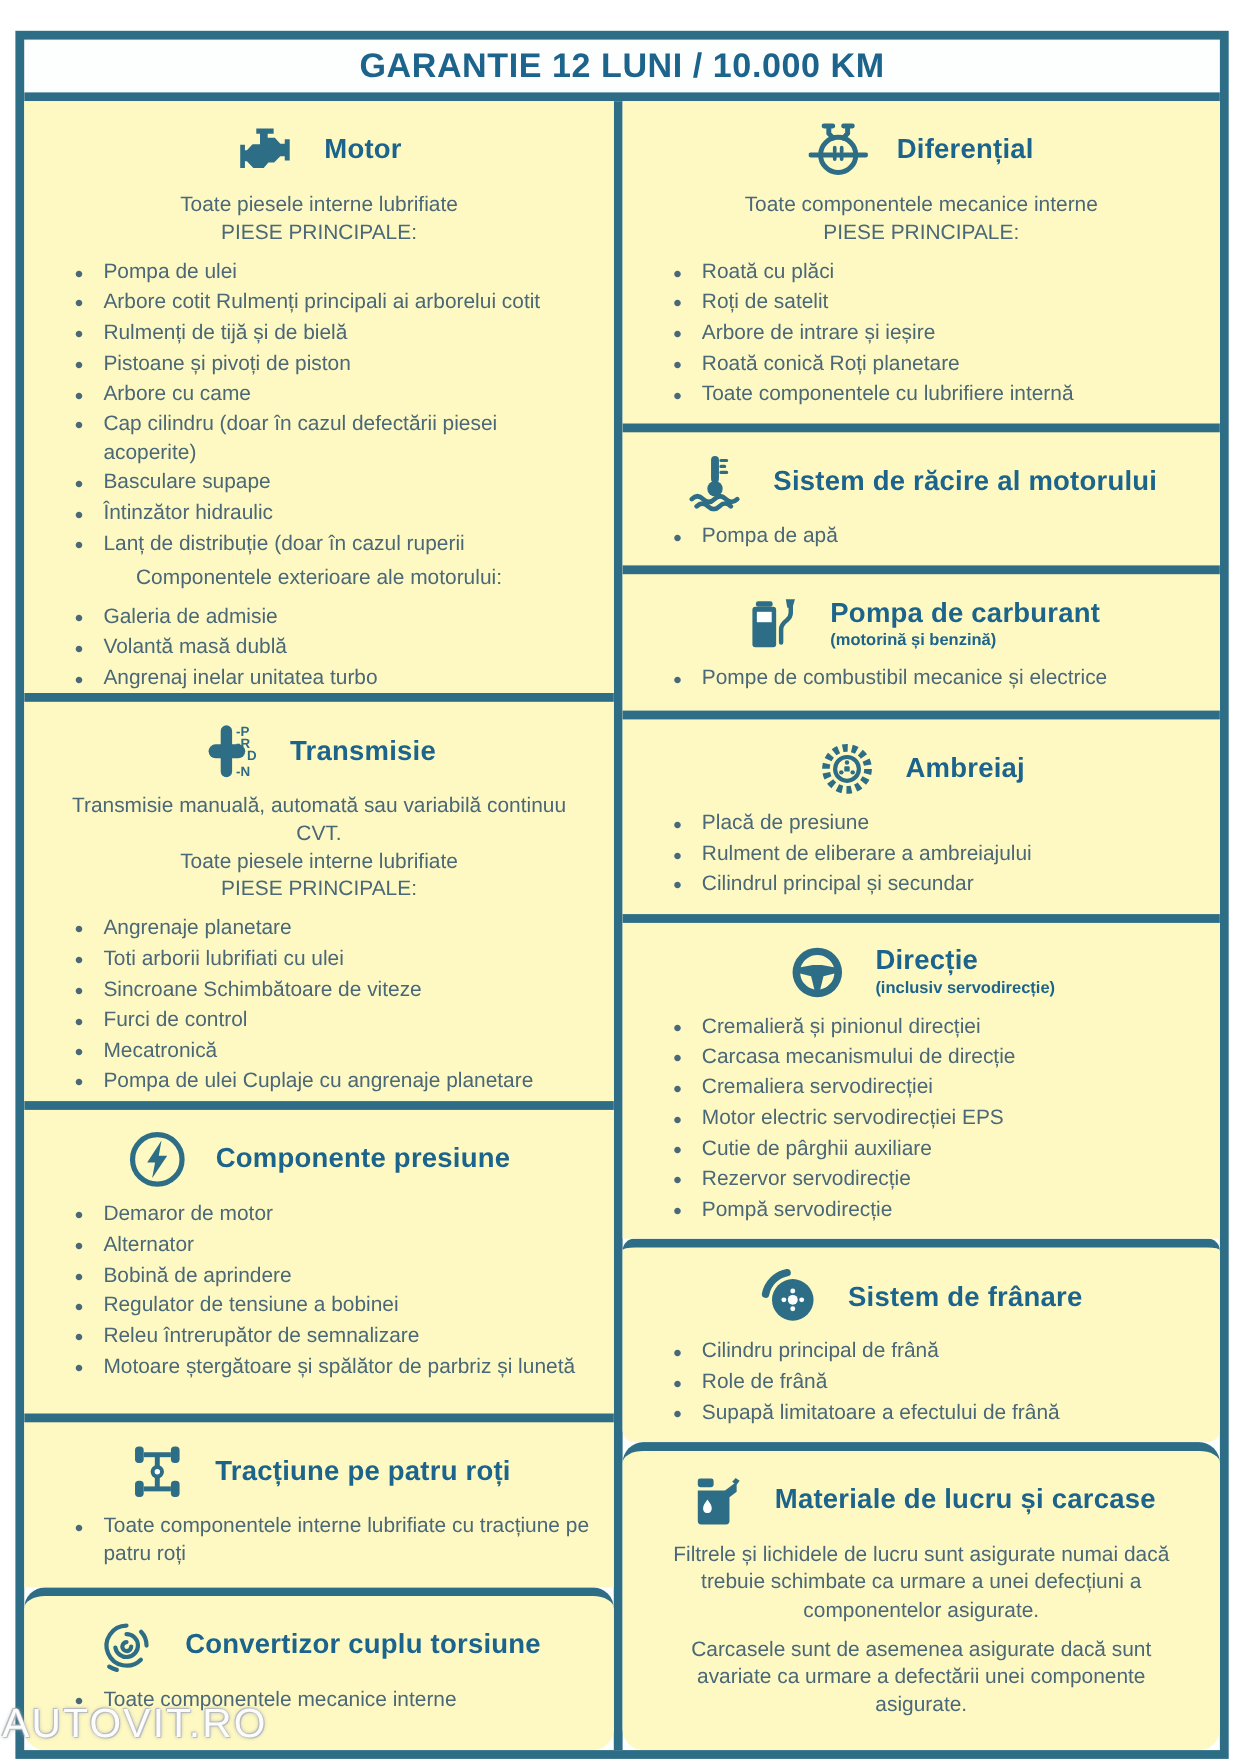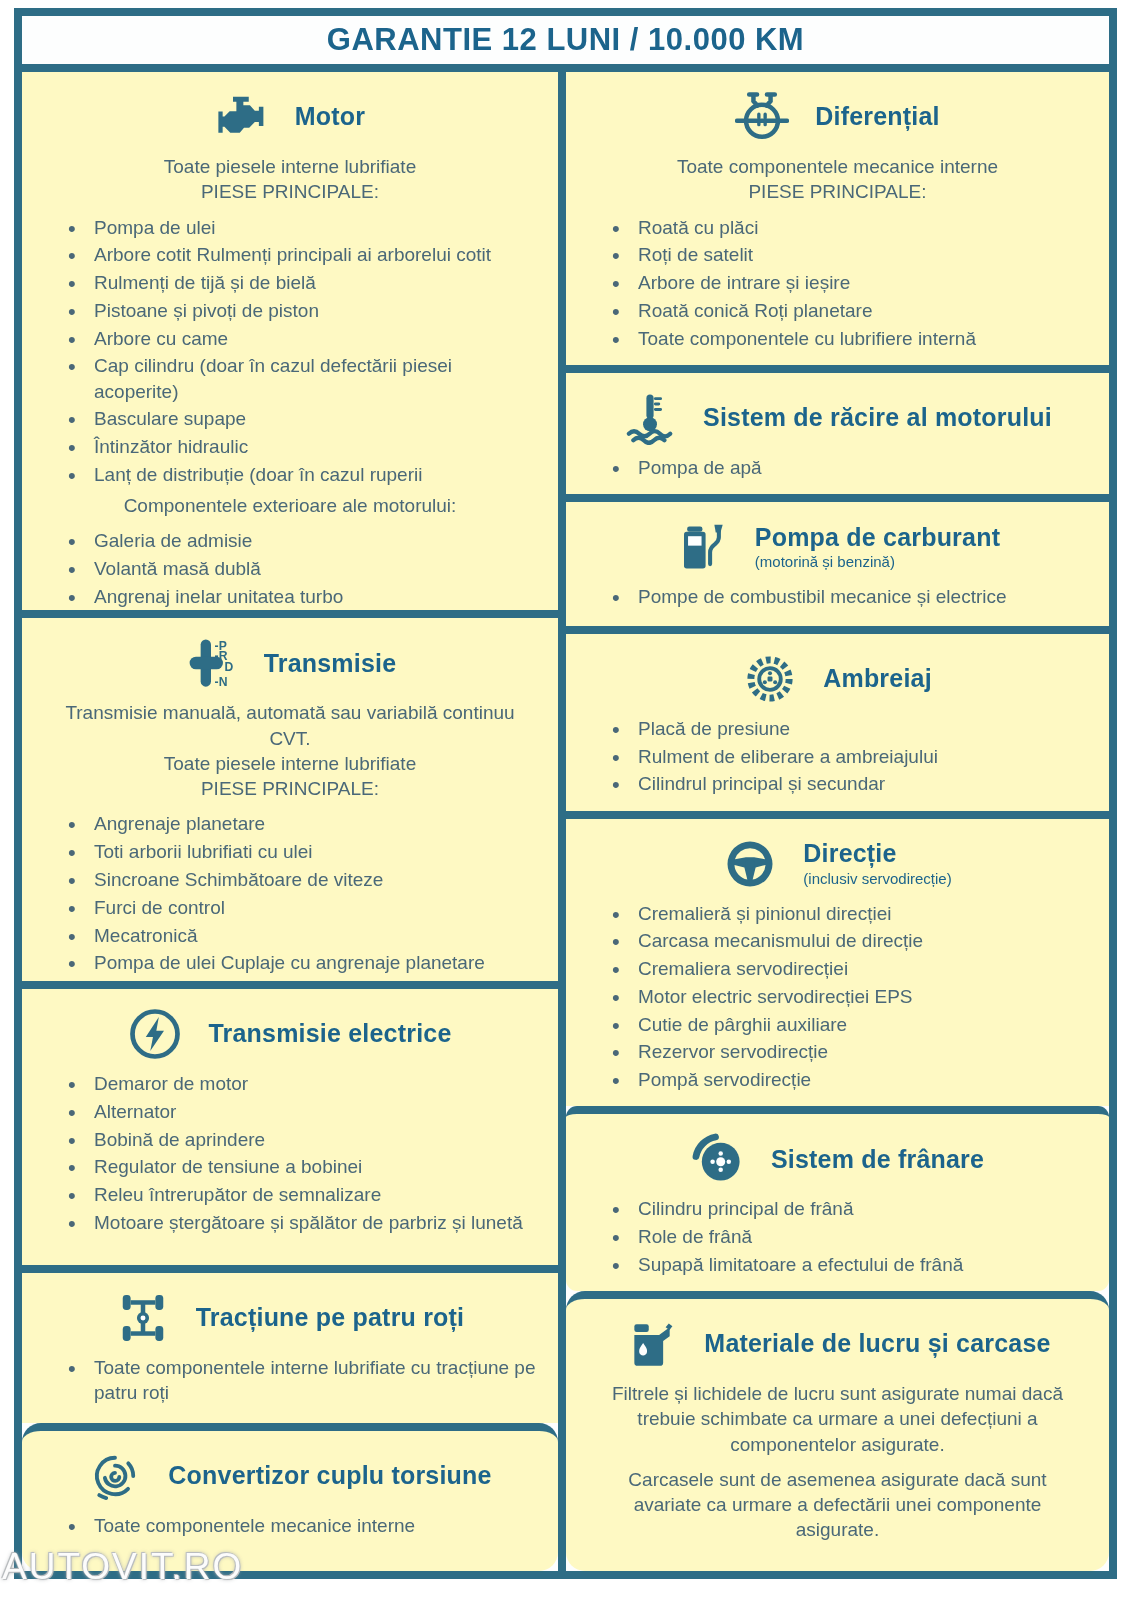--- a/index.html
+++ b/index.html
@@ -2,42 +2,42 @@
 <html><head>
 <meta charset="utf-8">
 <style>
   html,body{margin:0;padding:0;}
   body{
     width:1131px;height:1600px;position:relative;background:#ffffff;
     font-family:"Liberation Sans","DejaVu Sans",sans-serif;overflow:hidden;
     --teal:#2e6d86;--title:#1c648c;--body:#4a6878;
   }
   .sheet{
-    position:absolute;left:14px;top:8px;width:1103px;height:1571px;
+    position:absolute;left:14px;top:28px;width:1103px;height:1571px;
     border:8px solid var(--teal);box-sizing:border-box;background:#fdfefe;
     display:flex;flex-direction:column;overflow:hidden;
   }
   .header{
     flex:0 0 48px;border-bottom:8px solid var(--teal);
     display:flex;align-items:center;justify-content:center;
     font-size:31px;font-weight:bold;color:var(--title);letter-spacing:.5px;
   }
   .cols{flex:1;display:flex;min-height:0;}
   .col{display:flex;flex-direction:column;min-height:0;}
   .col-left{flex:0 0 536px;max-width:536px;border-right:8px solid var(--teal);}
   .col-right{flex:1;}
   .box{box-sizing:border-box;padding:10px 20px 8px;background:#fef9c3;}
   .box + .box{border-top:8px solid var(--teal);}
   .box:last-child{flex:1;border-radius:19px;}
   .box-head{display:flex;align-items:center;justify-content:center;gap:26px;margin:8px 0 10px;}
   .icon{color:var(--teal);flex:0 0 auto;}
   .icon svg{width:54px;height:54px;display:block;}
   .titles{display:flex;flex-direction:column;align-items:flex-start;}
   .box-title{font-size:25px;font-weight:bold;color:var(--title);letter-spacing:.2px;line-height:1.1;}
-  .box-subtitle{font-size:15px;font-weight:normal;color:var(--title);margin-top:2px;}
+  .box-subtitle{font-size:15px;font-weight:bold;color:var(--title);margin-top:2px;}
   .center-text{
     text-align:center;color:var(--body);font-size:19px;line-height:1.33;
     margin:6px auto 10px;max-width:97%;
   }
   .list{list-style:none;margin:4px 0 6px;padding:0 0 0 24px;}
   .list li{
     position:relative;padding-left:28px;color:var(--body);
     font-size:19px;line-height:1.33;margin:2.5px 0;
   }
   .list li::before{
@@ -124,21 +124,21 @@
         </section>
         <section class="box" style="min-height: 284px;">
           <div class="box-head">
             <span class="icon">
               <svg viewBox="0 0 24 24" fill="currentColor">
                 <circle cx="12" cy="12" r="10" fill="none" stroke="currentColor" stroke-width="2.1"></circle>
                 <path d="M13.7 4.4L7.9 13.3h3.2L9.9 19.6l6.1-9.1h-3.4z"></path>
               </svg>
             </span>
             <span class="titles">
-              <span class="box-title">Transmisie electrice</span>
+              <span class="box-title">Componente presiune</span>
             </span>
           </div>
           <ul class="list">
             <li>Demaror de motor</li>
             <li>Alternator</li>
             <li>Bobină de aprindere</li>
             <li>Regulator de tensiune a bobinei</li>
             <li>Releu întrerupător de semnalizare</li>
             <li>Motoare ștergătoare și spălător de parbriz și lunetă</li>
           </ul>

